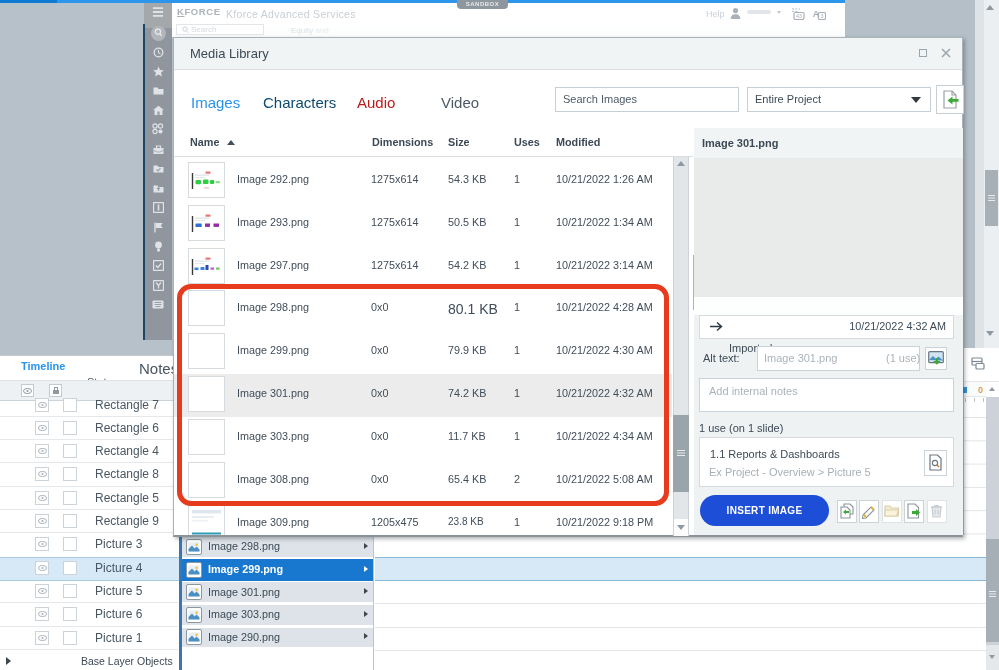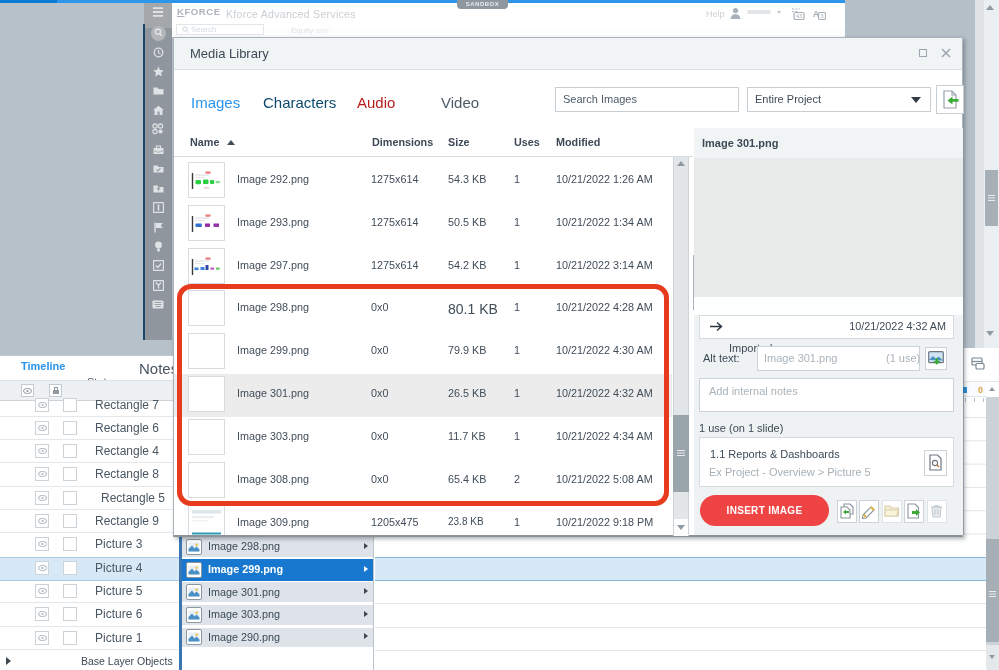--- a/index.html
+++ b/index.html
@@ -185,21 +185,21 @@
     </svg>
     <div class="abs" style="left:63px;top:467.4px;width:14px;height:14px;background:#fff;border:1px solid #ccd3d8;"></div>
     <div class="abs ell" style="left:95px;top:467.4px;font-size:12px;color:#4a5763;">Rectangle 8</div>
     <div class="abs" style="left:0;top:509px;width:178px;height:1px;background:#e4e8ea;"></div>
     <div class="abs" style="left:35px;top:490.7px;width:14px;height:14px;background:#fff;border:1px solid #ccd3d8;"></div>
     <svg class="abs" style="left:37.5px;top:494.7px" width="9" height="6" viewBox="0 0 9 6">
       <ellipse cx="4.5" cy="3" rx="4" ry="2.6" fill="none" stroke="#aab3bb" stroke-width="1"></ellipse>
       <circle cx="4.5" cy="3" r="1.1" fill="#aab3bb"></circle>
     </svg>
     <div class="abs" style="left:63px;top:490.7px;width:14px;height:14px;background:#fff;border:1px solid #ccd3d8;"></div>
-    <div class="abs ell" style="left:95px;top:490.7px;font-size:12px;color:#4a5763;margin-left:6px;">Rectangle 5</div>
+    <div class="abs ell" style="left:95px;top:490.7px;font-size:12px;color:#4a5763;">Rectangle 5</div>
     <div class="abs" style="left:0;top:532.3px;width:178px;height:1px;background:#e4e8ea;"></div>
     <div class="abs" style="left:35px;top:514px;width:14px;height:14px;background:#fff;border:1px solid #ccd3d8;"></div>
     <svg class="abs" style="left:37.5px;top:518px" width="9" height="6" viewBox="0 0 9 6">
       <ellipse cx="4.5" cy="3" rx="4" ry="2.6" fill="none" stroke="#aab3bb" stroke-width="1"></ellipse>
       <circle cx="4.5" cy="3" r="1.1" fill="#aab3bb"></circle>
     </svg>
     <div class="abs" style="left:63px;top:514px;width:14px;height:14px;background:#fff;border:1px solid #ccd3d8;"></div>
     <div class="abs ell" style="left:95px;top:514px;font-size:12px;color:#4a5763;">Rectangle 9</div>
     <div class="abs" style="left:35px;top:537.3px;width:14px;height:14px;background:#fff;border:1px solid #ccd3d8;"></div>
     <svg class="abs" style="left:37.5px;top:541.3px" width="9" height="6" viewBox="0 0 9 6">
@@ -407,21 +407,21 @@
     <div class="abs ell" style="left:556px;top:301.45px;font-size:10.8px;">10/21/2022 4:28 AM</div>
     <div class="abs" style="left:188px;top:333.34999999999997px;width:37px;height:36px;background:#fff;border:1px solid #d5dbdf;"></div>
     <div class="abs ell" style="left:237px;top:344.34999999999997px;font-size:10.8px;">Image 299.png</div>
     <div class="abs ell" style="left:371px;top:344.34999999999997px;font-size:10.8px;">0x0</div>
     <div class="abs ell" style="left:448px;top:344.34999999999997px;font-size:10.8px;">79.9 KB</div>
     <div class="abs ell" style="left:514px;top:344.34999999999997px;font-size:10.8px;">1</div>
     <div class="abs ell" style="left:556px;top:344.34999999999997px;font-size:10.8px;">10/21/2022 4:30 AM</div>
     <div class="abs" style="left:188px;top:376.25px;width:37px;height:36px;background:#fff;border:1px solid #d5dbdf;"></div>
     <div class="abs ell" style="left:237px;top:387.25px;font-size:10.8px;">Image 301.png</div>
     <div class="abs ell" style="left:371px;top:387.25px;font-size:10.8px;">0x0</div>
-    <div class="abs ell" style="left:448px;top:387.25px;font-size:10.8px;">26.5 KB</div>
+    <div class="abs ell" style="left:448px;top:387.25px;font-size:10.8px;">74.2 KB</div>
     <div class="abs ell" style="left:514px;top:387.25px;font-size:10.8px;">1</div>
     <div class="abs ell" style="left:556px;top:387.25px;font-size:10.8px;">10/21/2022 4:32 AM</div>
     <div class="abs" style="left:188px;top:419.15px;width:37px;height:36px;background:#fff;border:1px solid #d5dbdf;"></div>
     <div class="abs ell" style="left:237px;top:430.15px;font-size:10.8px;">Image 303.png</div>
     <div class="abs ell" style="left:371px;top:430.15px;font-size:10.8px;">0x0</div>
     <div class="abs ell" style="left:448px;top:430.15px;font-size:10.8px;">11.7 KB</div>
     <div class="abs ell" style="left:514px;top:430.15px;font-size:10.8px;">1</div>
     <div class="abs ell" style="left:556px;top:430.15px;font-size:10.8px;">10/21/2022 4:34 AM</div>
     <div class="abs" style="left:188px;top:462.05px;width:37px;height:36px;background:#fff;border:1px solid #d5dbdf;"></div>
     <div class="abs ell" style="left:237px;top:473.05px;font-size:10.8px;">Image 308.png</div>
@@ -480,21 +480,21 @@
     <div class="abs ell" style="left:699px;top:422px;font-size:11px;color:#3d4a56;">1 use (on 1 slide)</div>
     <div class="abs" style="left:699px;top:437px;width:255px;height:50px;background:#fff;border:1px solid #d4dade;"></div>
     <div class="abs ell" style="left:710px;top:448px;font-size:11px;color:#3d4a56;">1.1 Reports &amp; Dashboards</div>
     <div class="abs ell" style="left:709px;top:466px;font-size:11px;color:#a7b0b7;">Ex Project - Overview &gt; Picture 5</div>
     <div class="abs" style="left:924px;top:450px;width:23px;height:26px;background:#fff;border:1px solid #ccd3d8;"></div>
     <svg class="abs" style="left:929px;top:454px" width="13" height="17" viewBox="0 0 13 17">
       <path d="M1 1 h7.5 l3.5 3.5 v11.5 h-11 z" fill="#fff" stroke="#6a7680" stroke-width="1.2"></path>
       <circle cx="6" cy="9" r="2.6" fill="none" stroke="#6a7680" stroke-width="1.1"></circle>
       <path d="M7.8 10.8 l2.2 2.2" stroke="#c87a2a" stroke-width="1.4"></path>
     </svg>
-    <div class="abs" style="left:700px;top:495px;width:129px;height:31px;background:#ef4444;border-radius:15.5px;color:#fff;font-size:10px;font-weight:bold;text-align:center;line-height:31px;letter-spacing:0.3px;">INSERT IMAGE</div>
+    <div class="abs" style="left:700px;top:495px;width:129px;height:31px;background:#1d4ed8;border-radius:15.5px;color:#fff;font-size:10px;font-weight:bold;text-align:center;line-height:31px;letter-spacing:0.3px;">INSERT IMAGE</div>
     <div class="abs" style="left:836.5px;top:499.5px;width:20px;height:23px;background:#fff;border:1px solid #ccd3d8;"></div>
     <svg class="abs" style="left:838.5px;top:503px" width="16" height="16" viewBox="0 0 16 16">
       <path d="M5 1 h6 l3 3 v7 h-9 z" fill="#fff" stroke="#8a949c" stroke-width="1.1"></path>
       <path d="M2 4 h6 l3 3 v8 h-9 z" fill="#fff" stroke="#8a949c" stroke-width="1.1"></path>
       <path d="M4 9 l3 -2.5 v1.5 h3 v2 h-3 v1.5 z" fill="#3aaa35"></path>
     </svg>
     <div class="abs" style="left:859.3px;top:499.5px;width:20px;height:23px;background:#fff;border:1px solid #ccd3d8;"></div>
     <svg class="abs" style="left:861.3px;top:503px" width="16" height="16" viewBox="0 0 16 16">
       <path d="M2 12 l8 -8 3 3 -8 8 -3.5 0.5 z" fill="#fff" stroke="#8a949c" stroke-width="1.1"></path>
       <path d="M10 4 l3 3" stroke="#e0b23a" stroke-width="2"></path>

